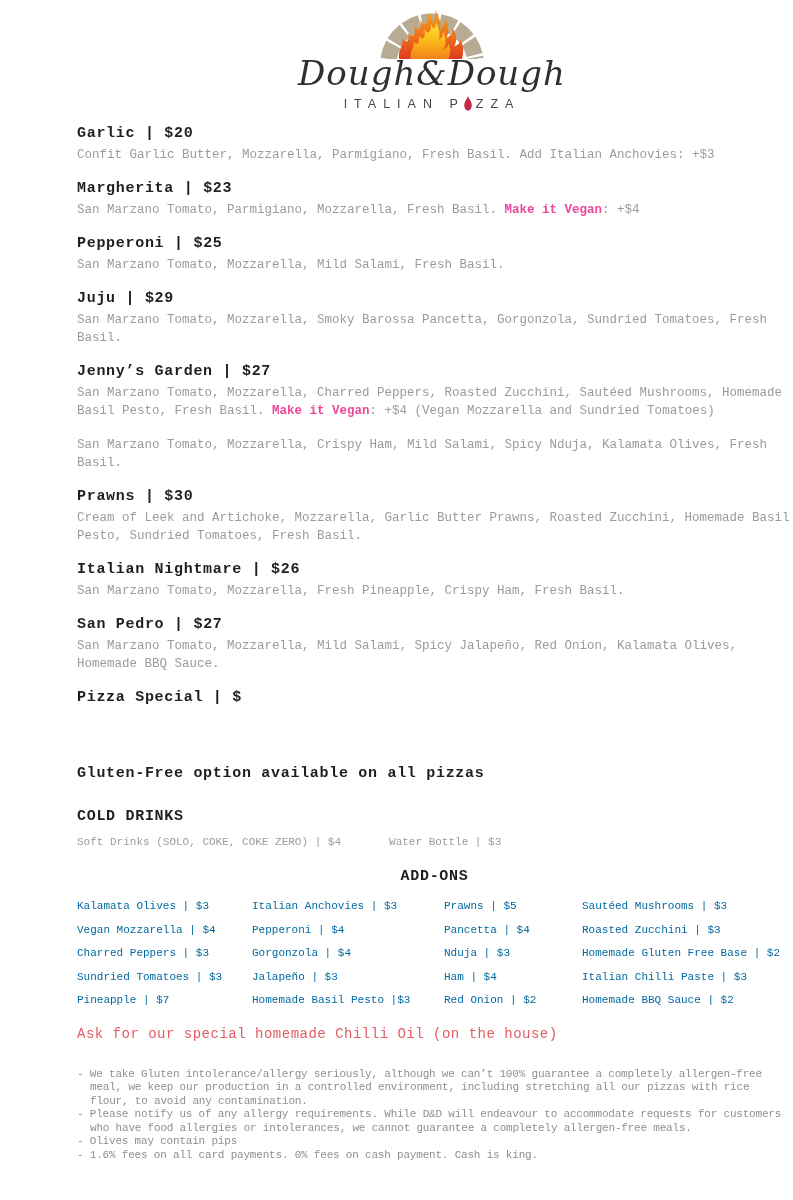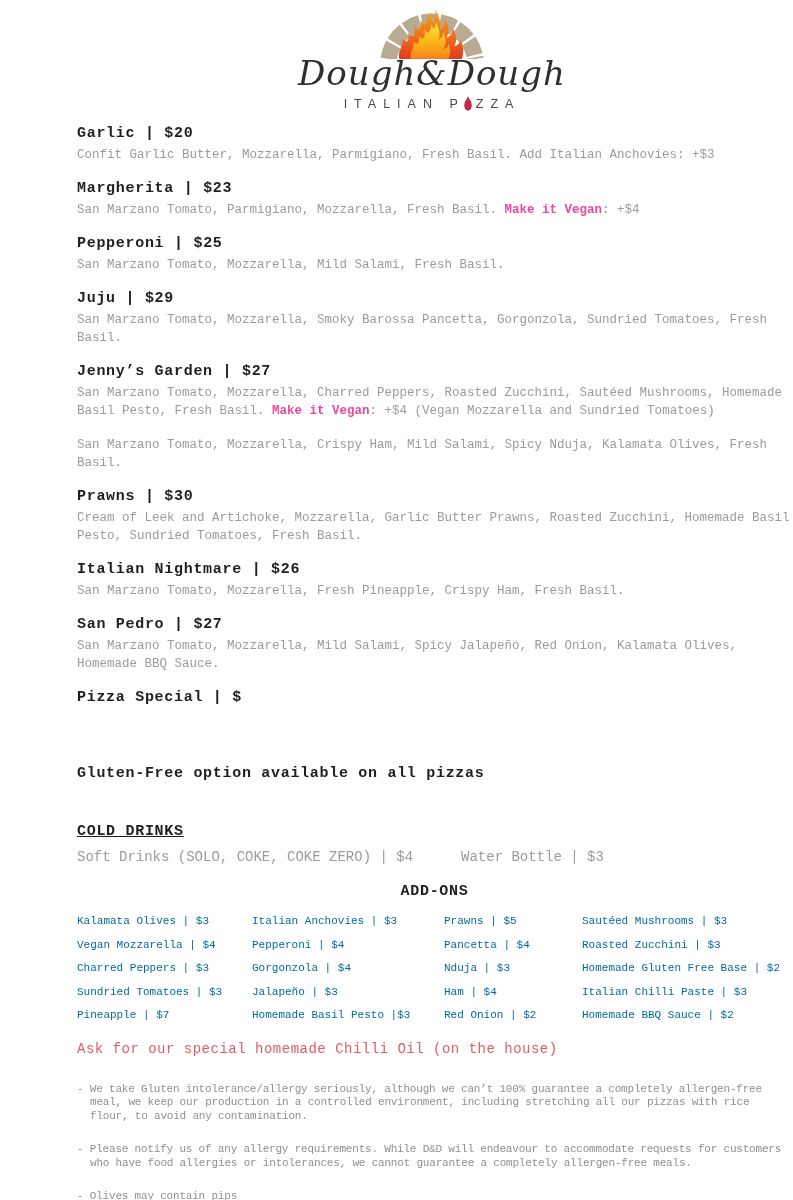--- a/index.html
+++ b/index.html
@@ -16,29 +16,29 @@
   .flame-i{margin:0 3px 0 -2px;display:inline-block;}
   
   .content{padding:0 28px 0 33px;}
   .items{margin-top:14px;}
   .item{margin-bottom:16px;}
   .item-title{margin:0;font-size:15px;font-weight:bold;letter-spacing:0.7px;line-height:18px;color:#1f1f1f;}
   .item-desc{margin:3px 0 0;font-size:12.5px;line-height:18px;color:#9b9b9b;letter-spacing:0;}
   .item-desc b{color:#ec4899;}
   .heading{margin:0;font-size:15px;font-weight:bold;letter-spacing:0.7px;line-height:18px;color:#1f1f1f;}
   .gluten{margin-top:58px;}
-  .cold{margin-top:40px;text-decoration:underline;}
-  .drinks{margin:7px 0 0;font-size:14px;line-height:18px;color:#9b9b9b;}
+  .cold{margin-top:25px;}
+  .drinks{margin:7px 0 0;font-size:11px;line-height:18px;color:#9b9b9b;}
   .drinks span{margin-right:48px;}
   .addons-h{margin-top:17px;text-align:center;}
   .addons{margin-top:9px;display:grid;grid-template-columns:175px 192px 138px 1fr;
           font-size:11px;line-height:23.5px;color:#0369a1;}
   .chilli{margin:13px 0 0;font-size:14px;letter-spacing:0.5px;color:#e25c63;}
   .fine{margin-top:26px;font-size:11px;line-height:13.5px;color:#8f8f8f;letter-spacing:-0.2px;}
-  .fine-line{padding-left:13px;text-indent:-13px;margin-top:20px;}
+  .fine-line{padding-left:13px;text-indent:-13px;}
 </style>
 </head>
 <body>
 
 <div class="page">
 
   <header class="brand">
     <svg class="oven" viewBox="0 0 124 56" aria-hidden="true">
       <defs>
         <linearGradient id="fg1" x1="0" y1="0" x2="0" y2="1">

